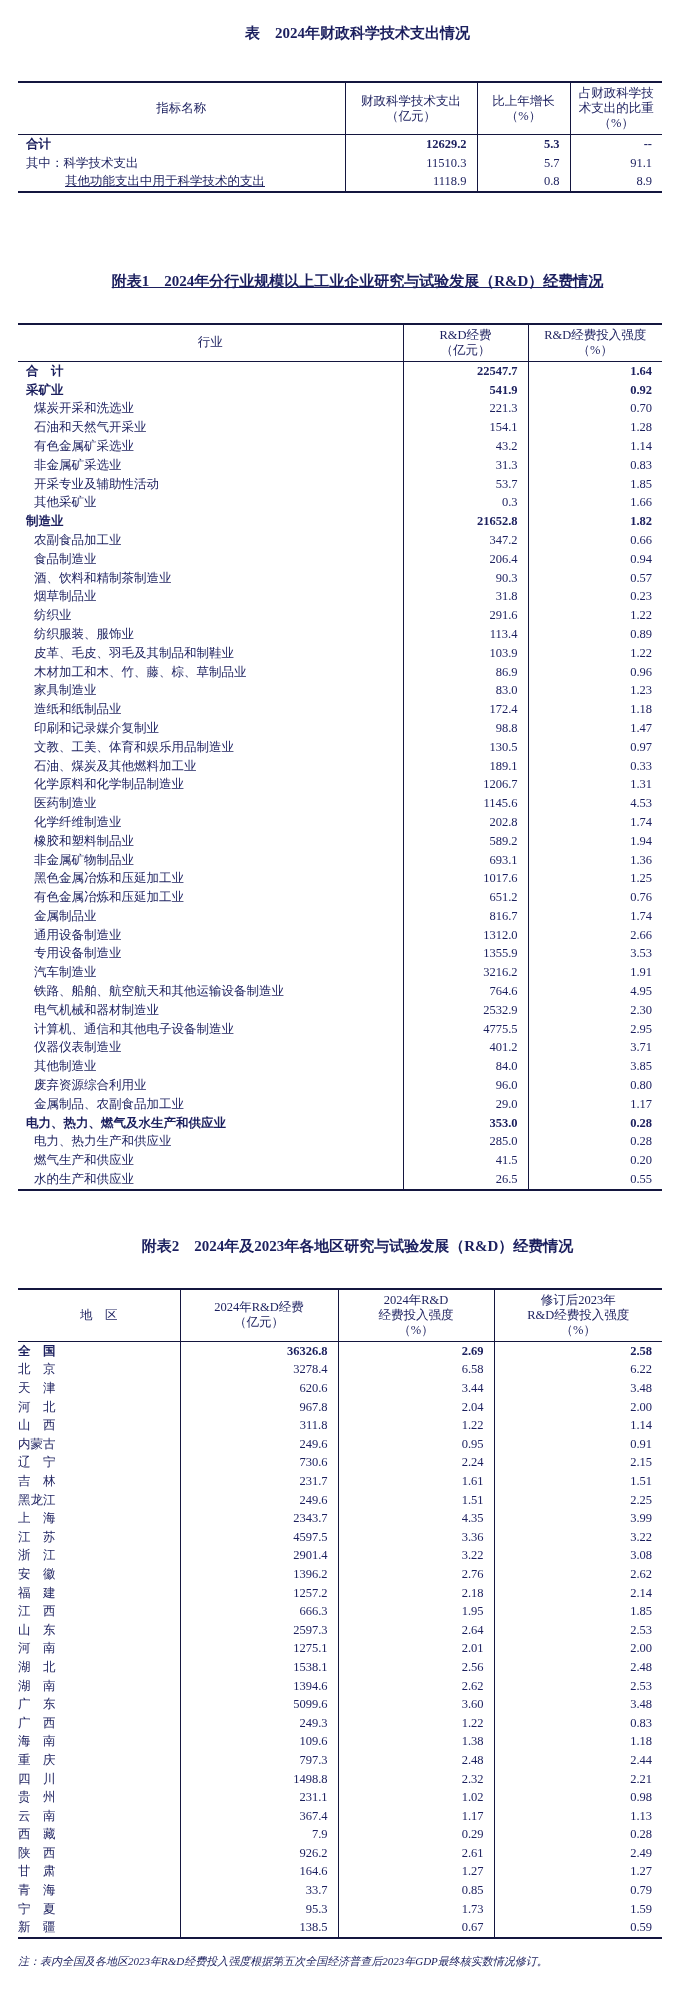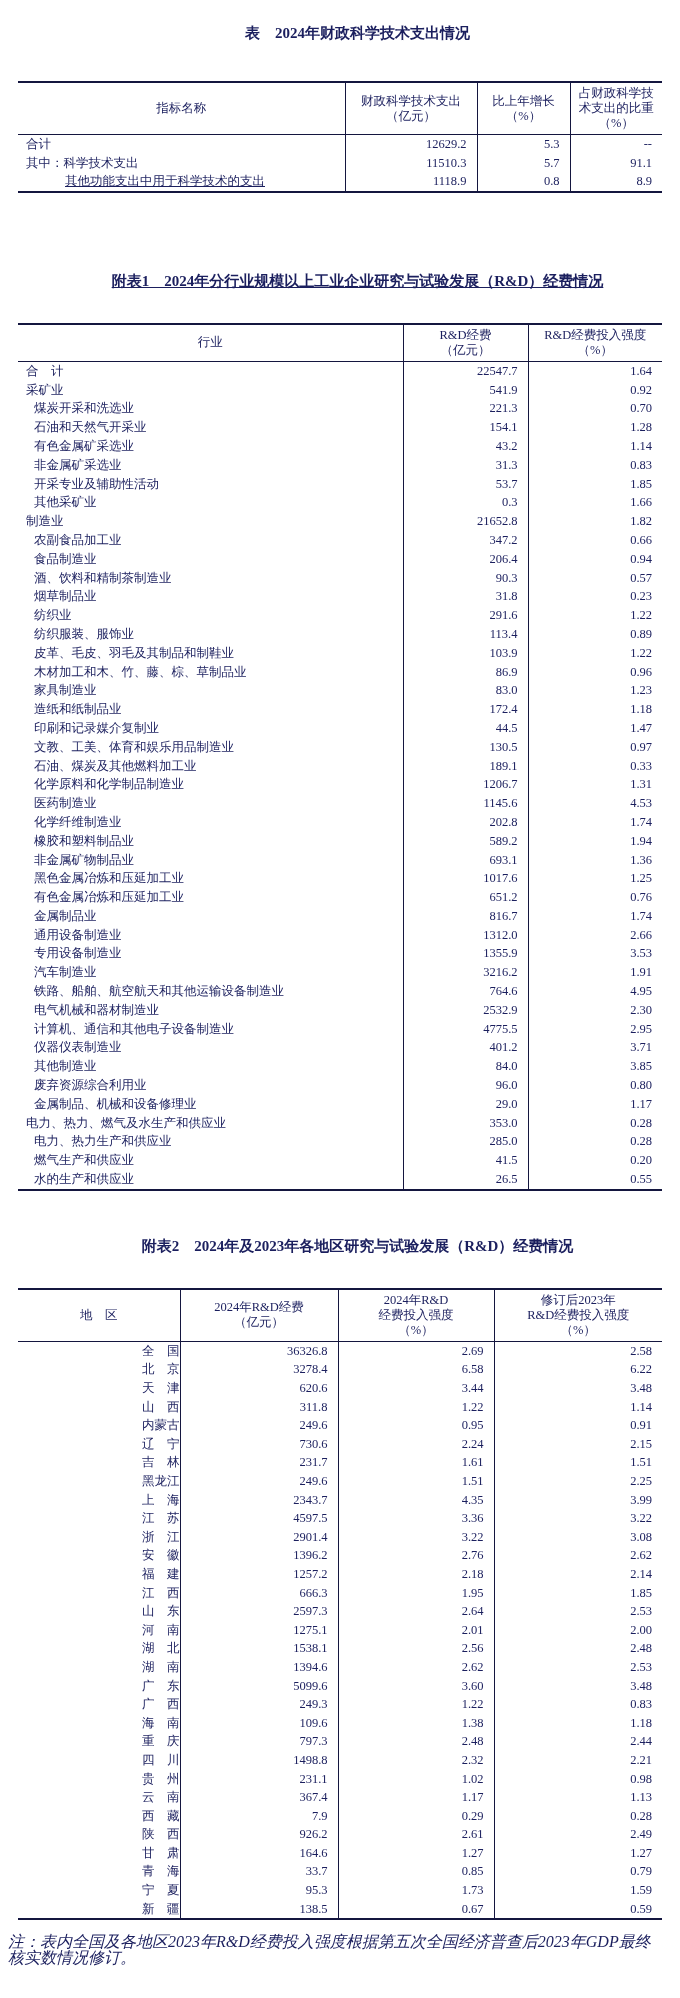--- a/index.html
+++ b/index.html
@@ -44,33 +44,33 @@
   .stat-table tbody td{
     padding:0;vertical-align:middle;overflow:hidden;white-space:nowrap;
   }
   .t1 tbody td{height:18.6px;line-height:18.6px;}
   .t2 tbody td{height:18.8px;line-height:18.8px;}
   .t3 tbody td{height:18.6px;line-height:18.6px;}
 
   .stat-table td.name{text-align:left;padding-left:8px;}
   .stat-table td.num{text-align:right;padding-right:10px;}
 
-  tr.cat{font-weight:normal;}
+  tr.cat{font-weight:bold;}
   .t1 tr.indent td.name{padding-left:47px;text-decoration:underline;}
   .t2 tr.sub td.name{padding-left:16px;margin-top:11px;}
-  .t3 td.name{text-align:right;padding-left:0;}
+  .t3 td.name{text-align:left;padding-left:0;}
 
   
   .t1 col.c1{width:327px;} .t1 col.c2{width:132px;} .t1 col.c3{width:93px;} .t1 col.c4{width:92px;}
   .t2 col.c1{width:385px;} .t2 col.c2{width:125px;} .t2 col.c3{width:134px;}
   .t3 col.c1{width:162px;} .t3 col.c2{width:158px;} .t3 col.c3{width:156px;} .t3 col.c4{width:168px;}
 
   .note{
-    margin:14px 16px 0 8px;
-    font-size:16px;font-style:italic;line-height:16px;color:var(--ink);
+    margin:14px 16px 0 18px;
+    font-size:11px;font-style:italic;line-height:16px;color:var(--ink);
   }
 </style>
 </head>
 <body>
 
 <div class="doc">
 
   <h2 class="tbl-title title-main">表　2024年财政科学技术支出情况</h2>
 
   <table class="stat-table t1">
@@ -224,21 +224,21 @@
           <td class="num">83.0</td>
           <td class="num">1.23</td>
         </tr>
         <tr class="sub">
           <td class="name">造纸和纸制品业</td>
           <td class="num">172.4</td>
           <td class="num">1.18</td>
         </tr>
         <tr class="sub">
           <td class="name">印刷和记录媒介复制业</td>
-          <td class="num">44.5</td>
+          <td class="num">98.8</td>
           <td class="num">1.47</td>
         </tr>
         <tr class="sub">
           <td class="name">文教、工美、体育和娱乐用品制造业</td>
           <td class="num">130.5</td>
           <td class="num">0.97</td>
         </tr>
         <tr class="sub">
           <td class="name">石油、煤炭及其他燃料加工业</td>
           <td class="num">189.1</td>
@@ -323,21 +323,21 @@
           <td class="name">其他制造业</td>
           <td class="num">84.0</td>
           <td class="num">3.85</td>
         </tr>
         <tr class="sub">
           <td class="name">废弃资源综合利用业</td>
           <td class="num">96.0</td>
           <td class="num">0.80</td>
         </tr>
         <tr class="sub">
-          <td class="name">金属制品、机械和设备修理业</td>
+          <td class="name">金属制品、农副食品加工业</td>
           <td class="num">29.0</td>
           <td class="num">1.17</td>
         </tr>
         <tr class="cat">
           <td class="name">电力、热力、燃气及水生产和供应业</td>
           <td class="num">353.0</td>
           <td class="num">0.28</td>
         </tr>
         <tr class="sub">
           <td class="name">电力、热力生产和供应业</td>
@@ -393,20 +393,26 @@
           <td class="num">6.58</td>
           <td class="num">6.22</td>
         </tr>
         <tr>
           <td class="name">天　津</td>
           <td class="num">620.6</td>
           <td class="num">3.44</td>
           <td class="num">3.48</td>
         </tr>
         <tr>
+          <td class="name">河　北</td>
+          <td class="num">967.8</td>
+          <td class="num">2.04</td>
+          <td class="num">2.00</td>
+        </tr>
+        <tr>
           <td class="name">山　西</td>
           <td class="num">311.8</td>
           <td class="num">1.22</td>
           <td class="num">1.14</td>
         </tr>
         <tr>
           <td class="name">内蒙古</td>
           <td class="num">249.6</td>
           <td class="num">0.95</td>
           <td class="num">0.91</td>

